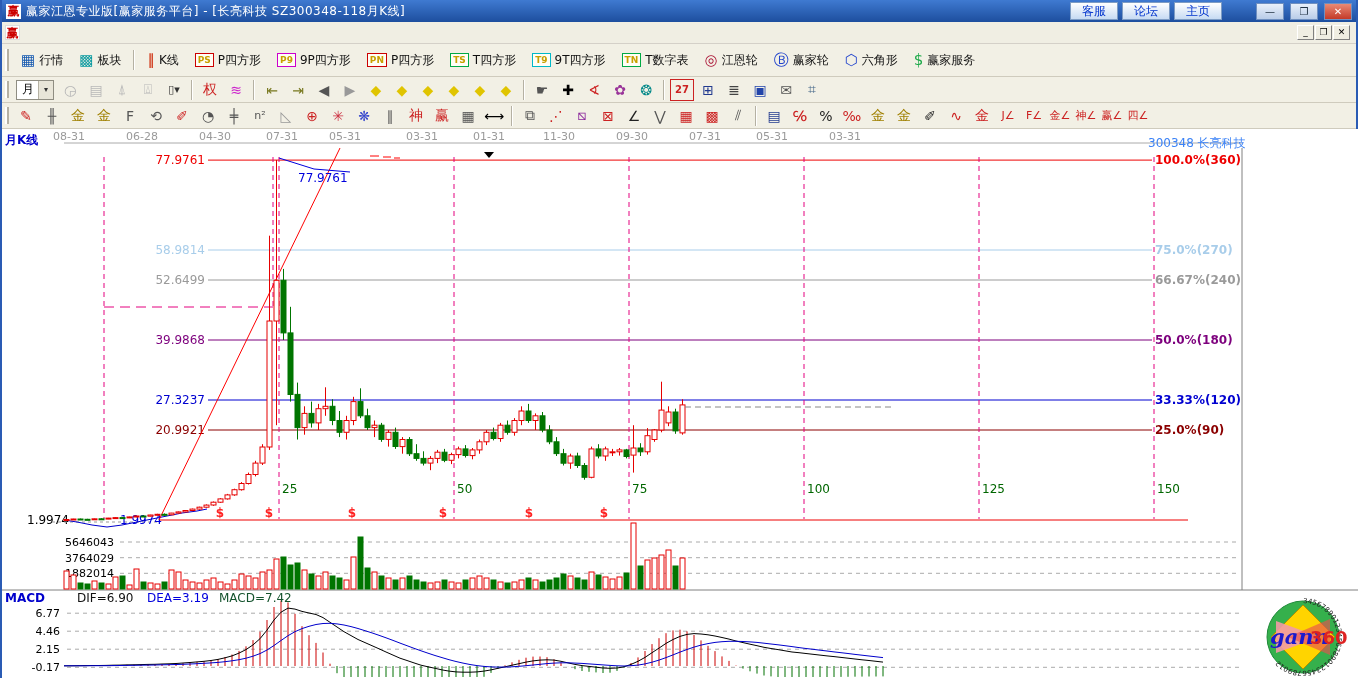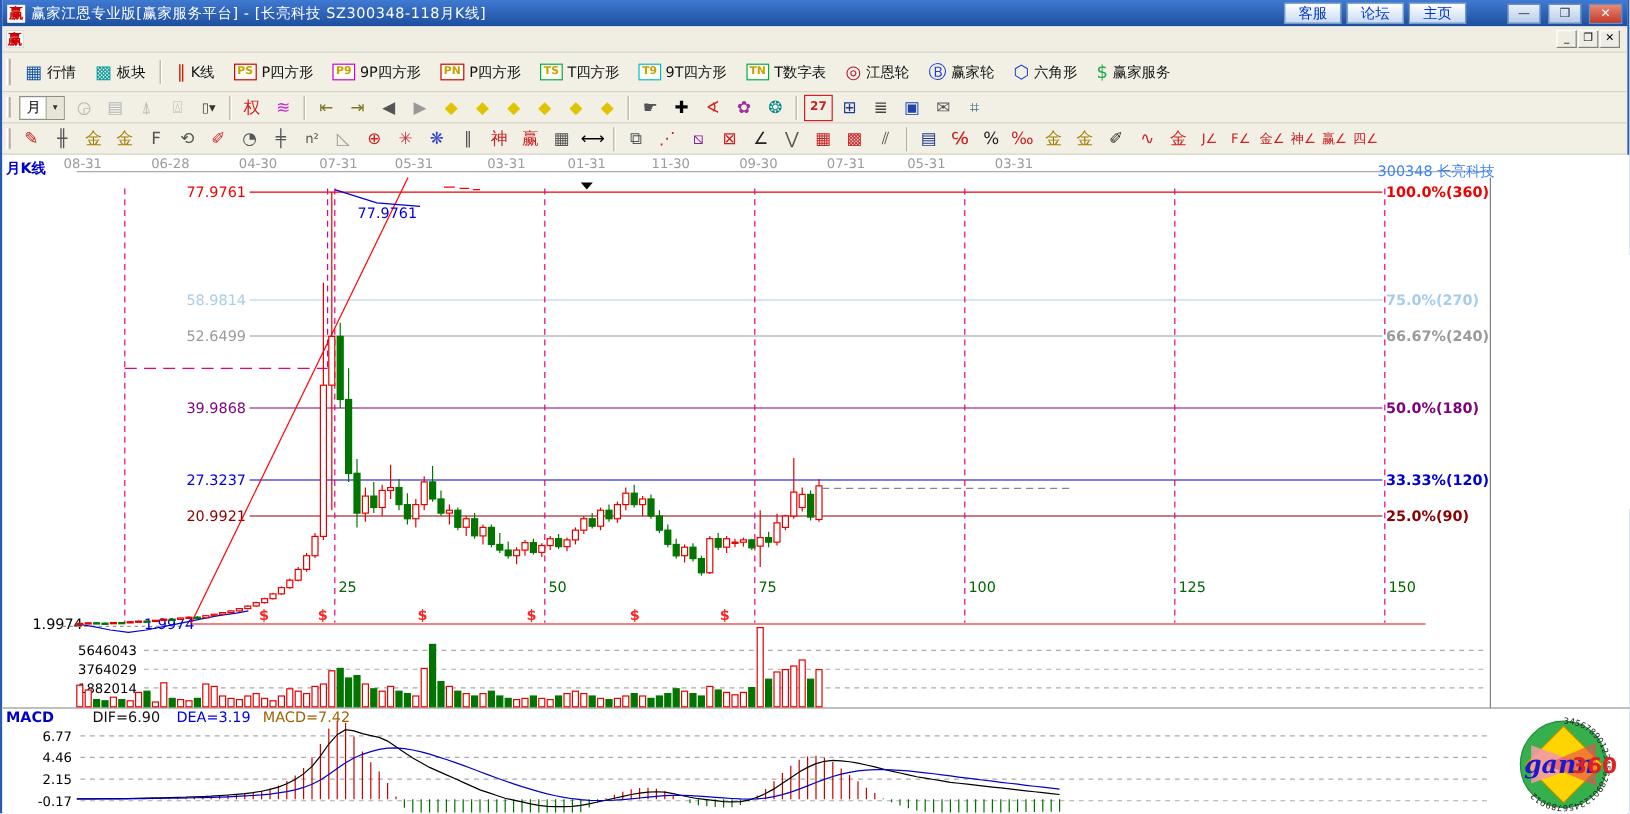--- a/index.html
+++ b/index.html
@@ -55,21 +55,21 @@
   #chart-svg { position:absolute; left:0; top:0; }
   #chart-svg text { font-family:"DejaVu Sans","Liberation Sans",sans-serif; }
   .overlay-label { position:absolute; font-size:12px; }
   #panel-period { left:3px; top:3px; color:#0000cc; font-weight:bold; }
   #stock-label { left:1146px; top:6px; color:#3b82f6; }
   #macd-header { position:absolute; left:0; top:462px; height:16px; width:600px; }
   #macd-header span { position:absolute; font-size:12px; }
   #macd-title { left:3px; color:#0000cc; font-weight:bold; }
   #macd-dif { left:75px; color:#111; }
   #macd-dea { left:145px; color:#0000dd; }
-  #macd-macd { left:217px; color:#a16207; }
+  #macd-macd { left:217px; color:#14532d; }
   #gann-logo { position:absolute; left:1256px; top:467px; }
 </style>
 </head>
 <body>
 
 <div id="app">
 
   <div class="titlebar">
     <span class="app-logo">赢</span>
     <span class="title-text">赢家江恩专业版[赢家服务平台] - [长亮科技  SZ300348-118月K线]</span>

